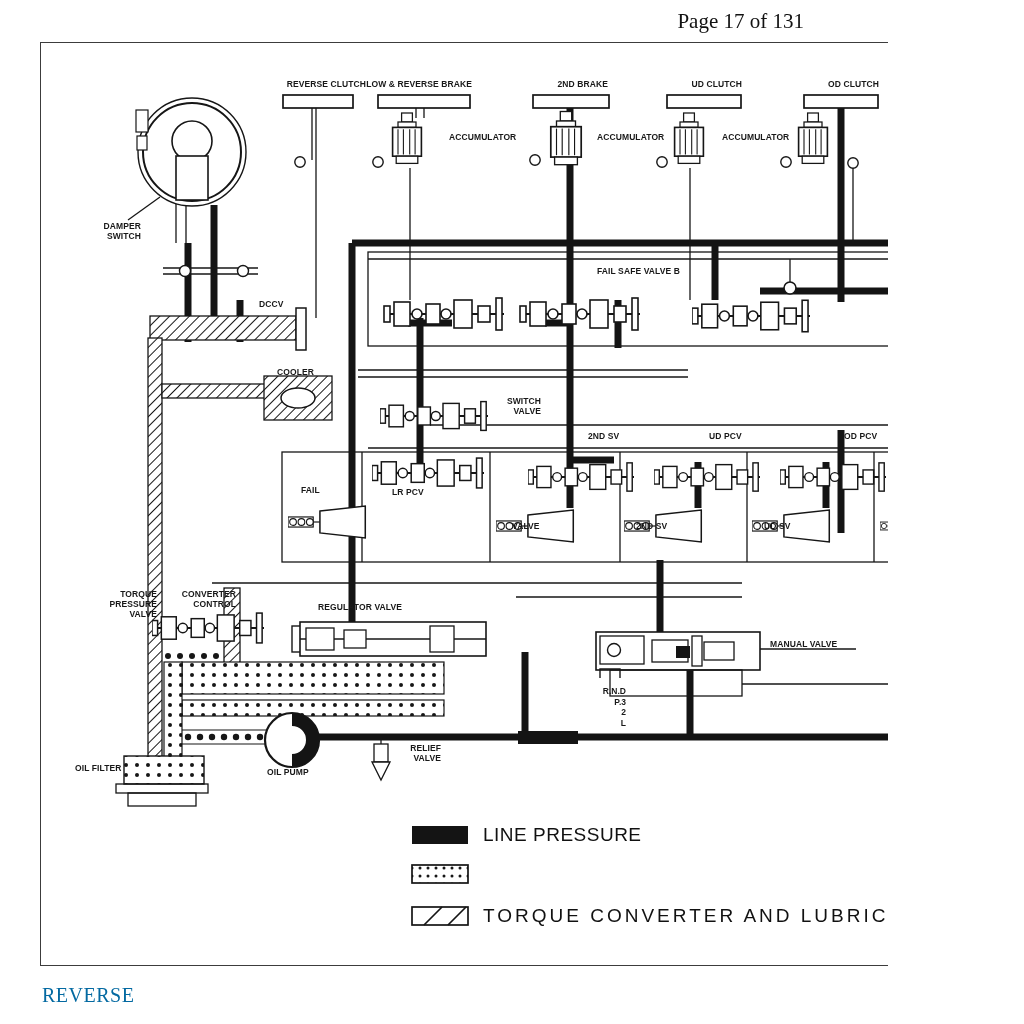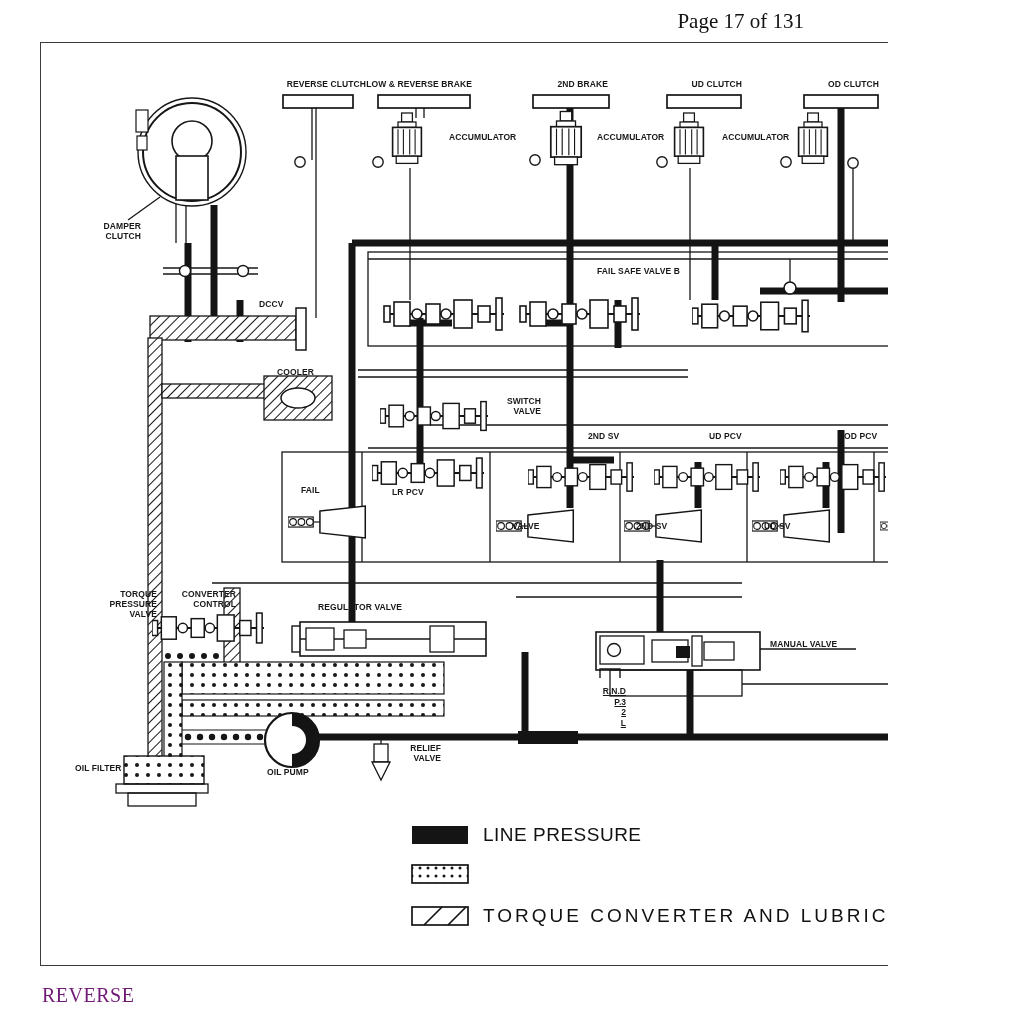--- a/index.html
+++ b/index.html
@@ -2,28 +2,28 @@
 <html><head>
 <meta charset="utf-8">
 <style>
   html,body{margin:0;padding:0;}
   .page{position:relative;width:888px;height:1024px;background:#ffffff;overflow:hidden;
         font-family:"Liberation Sans",sans-serif;color:#151515;}
   .figure-border{position:absolute;left:40px;top:42px;width:921px;height:922px;
         border:1px solid #3c3c3c;}
   .hdr{position:absolute;top:9px;right:84px;font:400 21px "Liberation Serif",serif;color:#111;}
   .cap{position:absolute;left:42px;top:984px;font:400 20px "Liberation Serif",serif;
-       letter-spacing:.5px;color:#701a75;text-align:right;}
+       letter-spacing:.5px;color:#0369a1;text-align:right;}
   .lbl{position:absolute;font:700 8.5px/1.18 "Liberation Sans",sans-serif;color:#181818;
        letter-spacing:.1px;white-space:pre-line;text-align:right;}
   .ctr{text-align:right;}
   .leg{position:absolute;left:483px;font:400 19px "Liberation Sans",sans-serif;color:#111;
        letter-spacing:.5px;white-space:nowrap;}
   .gear{position:absolute;left:588px;top:686px;width:38px;text-align:right;
-        font:700 8.5px/1.25 "Liberation Sans",sans-serif;color:#181818;text-decoration:underline;}
+        font:700 8.5px/1.25 "Liberation Sans",sans-serif;color:#181818;}
   .gear span{display:block;}
   svg{position:absolute;left:0;top:0;}
 </style>
 </head>
 <body>
 
 <div class="page">
 
   <svg width="1024" height="1024" viewBox="0 0 1024 1024">
     <defs>
@@ -270,21 +270,21 @@
   <div class="cap">REVERSE</div>
 
   <div class="lbl ctr" style="left:268px;top:79px;width:98px">REVERSE CLUTCH</div>
   <div class="lbl ctr" style="left:352px;top:79px;width:120px">LOW &amp; REVERSE BRAKE</div>
   <div class="lbl ctr" style="left:534px;top:79px;width:74px">2ND BRAKE</div>
   <div class="lbl ctr" style="left:666px;top:79px;width:76px">UD CLUTCH</div>
   <div class="lbl ctr" style="left:803px;top:79px;width:76px">OD CLUTCH</div>
   <div class="lbl" style="left:449px;top:132px">ACCUMULATOR</div>
   <div class="lbl" style="left:597px;top:132px">ACCUMULATOR</div>
   <div class="lbl" style="left:722px;top:132px">ACCUMULATOR</div>
-  <div class="lbl" style="left:87px;top:221px;width:54px">DAMPER CLUTCH</div>
+  <div class="lbl" style="left:87px;top:221px;width:54px">DAMPER SWITCH</div>
   <div class="lbl" style="left:259px;top:299px">DCCV</div>
   <div class="lbl" style="left:277px;top:367px">COOLER</div>
   <div class="lbl" style="left:597px;top:266px">FAIL SAFE VALVE B</div>
   <div class="lbl" style="left:493px;top:396px;width:48px">SWITCH VALVE</div>
   <div class="lbl" style="left:588px;top:431px">2ND SV</div>
   <div class="lbl" style="left:709px;top:431px">UD PCV</div>
   <div class="lbl" style="left:844px;top:431px">OD PCV</div>
   <div class="lbl" style="left:301px;top:485px">FAIL</div>
   <div class="lbl" style="left:392px;top:487px">LR PCV</div>
   <div class="lbl" style="left:512px;top:521px">VALVE</div>

